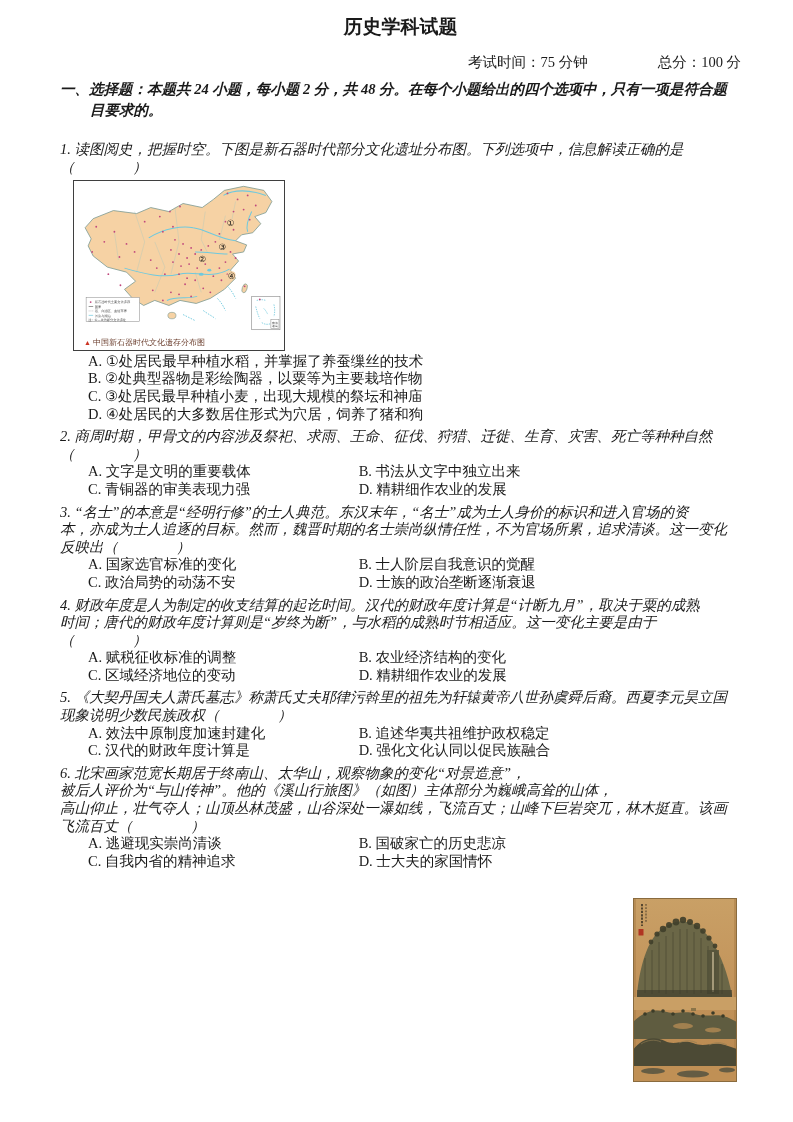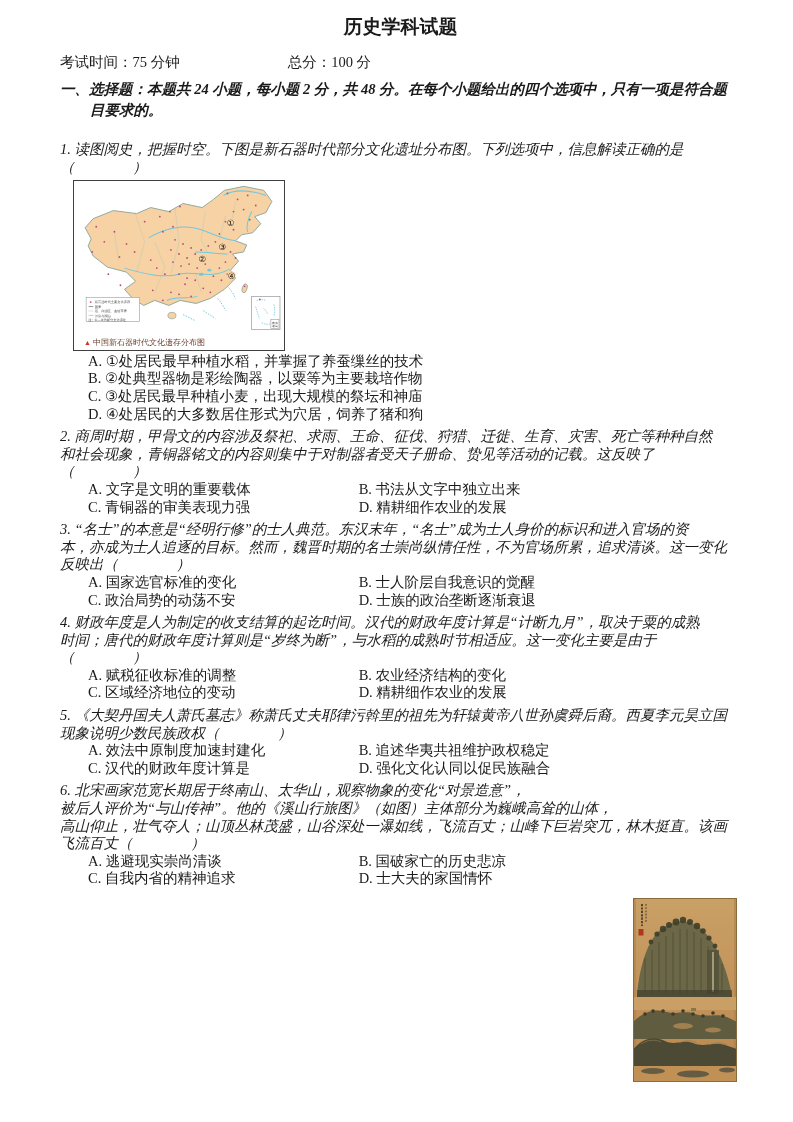--- a/index.html
+++ b/index.html
@@ -2,21 +2,21 @@
 <html><head>
 <meta charset="utf-8">
 <style>
   html,body{margin:0;padding:0;}
   body{width:793px;height:1122px;background:#fff;overflow:hidden;
        font-family:"Liberation Serif","DejaVu Serif",serif;color:#1a1a1a;}
   .page{position:relative;width:793px;height:1122px;background:#fff;}
   .content{position:relative;z-index:2;padding:0 52px 0 60px;}
   .title{margin:78px 0 0;text-align:center;font-size:20px;font-weight:bold;line-height:26px;}
   .subtitle{margin:14px 0 0;text-align:center;font-size:19px;font-weight:bold;line-height:25px;}
-  .inforow{margin-top:14px;display:flex;justify-content:flex-start;gap:108px;font-size:14.5px;line-height:18px;}
+  .inforow{margin-top:14px;display:flex;justify-content:flex-end;gap:70px;font-size:14.5px;line-height:18px;}
   .volume{margin-top:16px;text-align:center;font-size:15px;font-weight:bold;line-height:21px;}
   .intro{margin-top:8px;font-weight:bold;font-size:14.5px;line-height:21px;}
   .intro .l2{padding-left:30px;}
   .q{margin-top:5px;font-size:14.5px;line-height:17.6px;}
   .q1{margin-top:20px;}
   .qline{white-space:nowrap;font-style:italic;}
   .optrow{padding-left:28px;white-space:nowrap;}
   .opt-left{display:inline-block;width:267px;}
   .map-fig{margin:4px 0 2px 13px;width:210px;border:1px solid #3f3f3f;background:#fff;}
   .map-caption{font-size:8px;line-height:13px;padding-left:10px;color:#6d4030;white-space:nowrap;}
@@ -200,21 +200,20 @@
       </div>
 
       <div class="optrow">A. ①处居民最早种植水稻，并掌握了养蚕缫丝的技术</div>
       <div class="optrow">B. ②处典型器物是彩绘陶器，以粟等为主要栽培作物</div>
       <div class="optrow">C. ③处居民最早种植小麦，出现大规模的祭坛和神庙</div>
       <div class="optrow">D. ④处居民的大多数居住形式为穴居，饲养了猪和狗</div>
     </div>
 
     <div class="q">
       <div class="qline">2. 商周时期，甲骨文的内容涉及祭祀、求雨、王命、征伐、狩猎、迁徙、生育、灾害、死亡等种种自然</div>
-      <div class="qline">和社会现象，青铜器铭文的内容则集中于对制器者受天子册命、贽见等活动的记载。这反映了</div>
       <div class="qline">（　　　　）</div>
       <div class="optrow">
         <span class="opt-left">A. 文字是文明的重要载体</span>
         <span>B. 书法从文字中独立出来</span>
       </div>
       <div class="optrow">
         <span class="opt-left">C. 青铜器的审美表现力强</span>
         <span>D. 精耕细作农业的发展</span>
       </div>
     </div>

